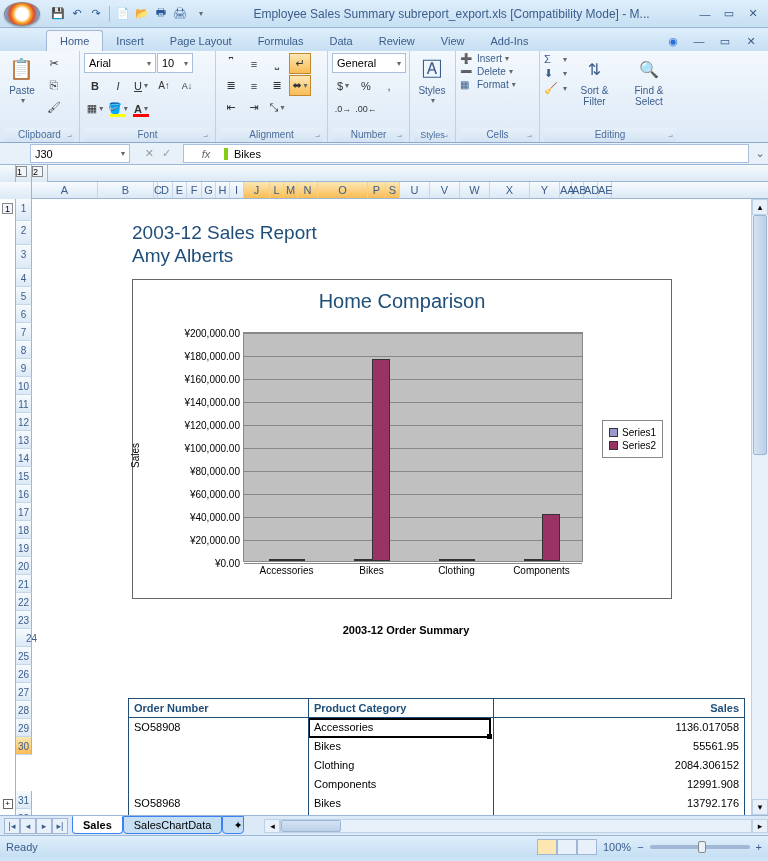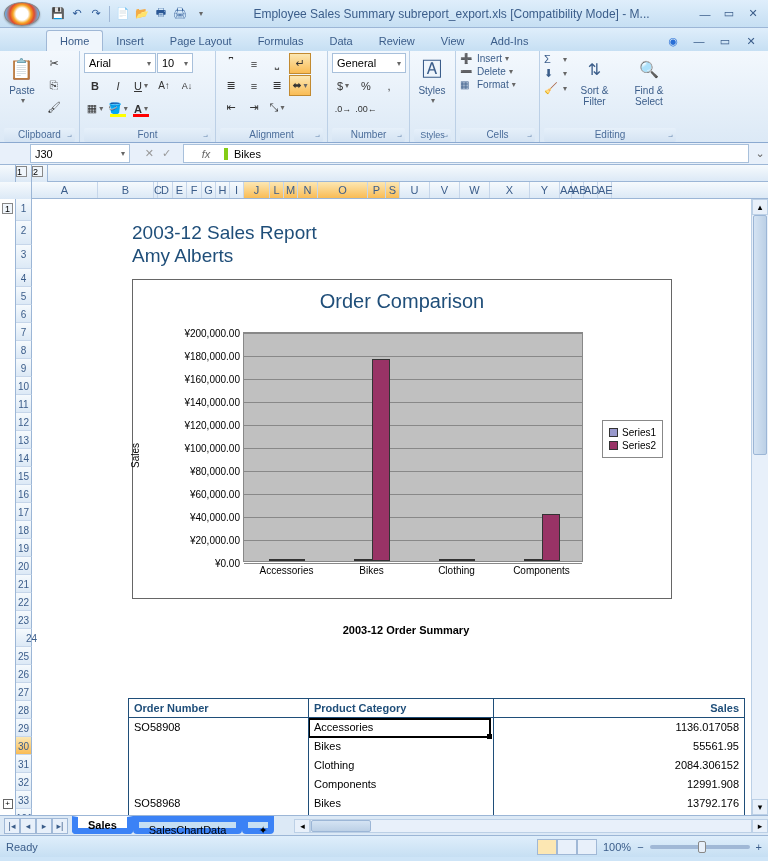--- a/index.html
+++ b/index.html
@@ -80,21 +80,21 @@
 .data-table th.right { text-align: right; }
 .data-table td { border-left: 1.5px solid #1f4e79; border-right: 1.5px solid #1f4e79; padding: 1px 5px; height: 19px; }
 .data-table td.right { text-align: right; }
 .sel-cell { position: absolute; border: 2px solid #000; pointer-events: none; }
 .sel-cell::after { content: ""; position: absolute; right: -3px; bottom: -3px; width: 5px; height: 5px; background: #000; }
 
 
 .sheettabs { height: 20px; background: #dce9f6; display: flex; align-items: center; border-top: 1px solid #9cb6d6; }
 .stnav { display: flex; gap: 0; padding: 0 4px; }
 .stnavbtn { width: 16px; height: 16px; display: flex; align-items: center; justify-content: center; font-size: 9px; color: #3b5d8a; border: 1px solid #a0b8d6; background: #e8f0fa; }
-.stab { height: 18px; padding: 2px 10px; font-size: 11px; background: #c6dff3; border: 6px solid #3b82f6; border-top-left-radius: 0; border-bottom-left-radius: 4px; border-bottom-right-radius: 4px; margin-top: -1px; }
+.stab { height: 18px; padding: 2px 10px; font-size: 11px; background: #c6dff3; border: 1px solid #3b82f6; border-top-left-radius: 0; border-bottom-left-radius: 4px; border-bottom-right-radius: 4px; margin-top: -1px; }
 .stab.active { background: #fff; font-weight: bold; border-top: 1px solid #fff; }
 .stab-new { width: 20px; }
 .hscroll { flex: 1; height: 16px; background: #dce9f6; display: flex; align-items: center; margin-left: 20px; }
 .hscroll-track { flex: 1; height: 14px; background: #e8f0fa; border: 1px solid #bcd0e6; position: relative; }
 .hscroll-thumb { position: absolute; left: 0; width: 60px; height: 100%; background: linear-gradient(#d4e3f3, #bcd0e6); border: 1px solid #9cb6d6; border-radius: 2px; }
 .hscroll-btn { width: 16px; height: 14px; background: #e8f0fa; border: 1px solid #bcd0e6; text-align: center; font-size: 9px; line-height: 12px; }
 
 
 .statusbar { height: 22px; background: linear-gradient(#dfeefb, #c6dff3); display: flex; align-items: center; padding: 0 6px; font-size: 11px; color: #3b5d8a; border-top: 1px solid #9cb6d6; }
 .status-right { margin-left: auto; display: flex; align-items: center; gap: 6px; }
@@ -433,32 +433,32 @@
       <div class="rn" style="height: 18px;">21</div>
       <div class="rn" style="height: 18px;">22</div>
       <div class="rn" style="height: 18px;">23</div>
       <div class="rn" style="height: 18px; padding-left: 10px;">24</div>
       <div class="rn" style="height: 18px;">25</div>
       <div class="rn" style="height: 18px;">26</div>
       <div class="rn" style="height: 18px;">27</div>
       <div class="rn" style="height: 18px;">28</div>
       <div class="rn" style="height: 18px;">29</div>
       <div class="rn sel" style="height: 18px;">30</div>
-      <div class="rn" style="height: 18px;">31</div>
+      <div class="rn" style="height: 18px; margin-top: 36px;">31</div>
       <div class="rn" style="height: 18px;">32</div>
       <div class="rn" style="height: 18px;">33</div>
       <div class="rn" style="height: 16px;">101</div>
     </div>
 
   <div class="cells">
     <div class="cell-content report-title" style="top:23px;left:100px">2003-12 Sales Report</div>
     <div class="cell-content report-title" style="top:46px;left:100px">Amy Alberts</div>
 
     <div class="chart-box" style="top:80px;left:100px;width:540px;height:320px">
-      <div class="chart-title">Order Comparison</div>
+      <div class="chart-title">Home Comparison</div>
       <div class="ylabel" style="left:-10px;top:170px">Sales</div>
       <div class="plot-area" id="plot" style="left:110px;top:52px;width:340px;height:230px">
           <div class="gridline" style="top: 230px;"></div>
           <div class="ytick" style="top: 230px;">¥0.00</div>
           <div class="gridline" style="top: 207px;"></div>
           <div class="ytick" style="top: 207px;">¥20,000.00</div>
           <div class="gridline" style="top: 184px;"></div>
           <div class="ytick" style="top: 184px;">¥40,000.00</div>
           <div class="gridline" style="top: 161px;"></div>
           <div class="ytick" style="top: 161px;">¥60,000.00</div>

